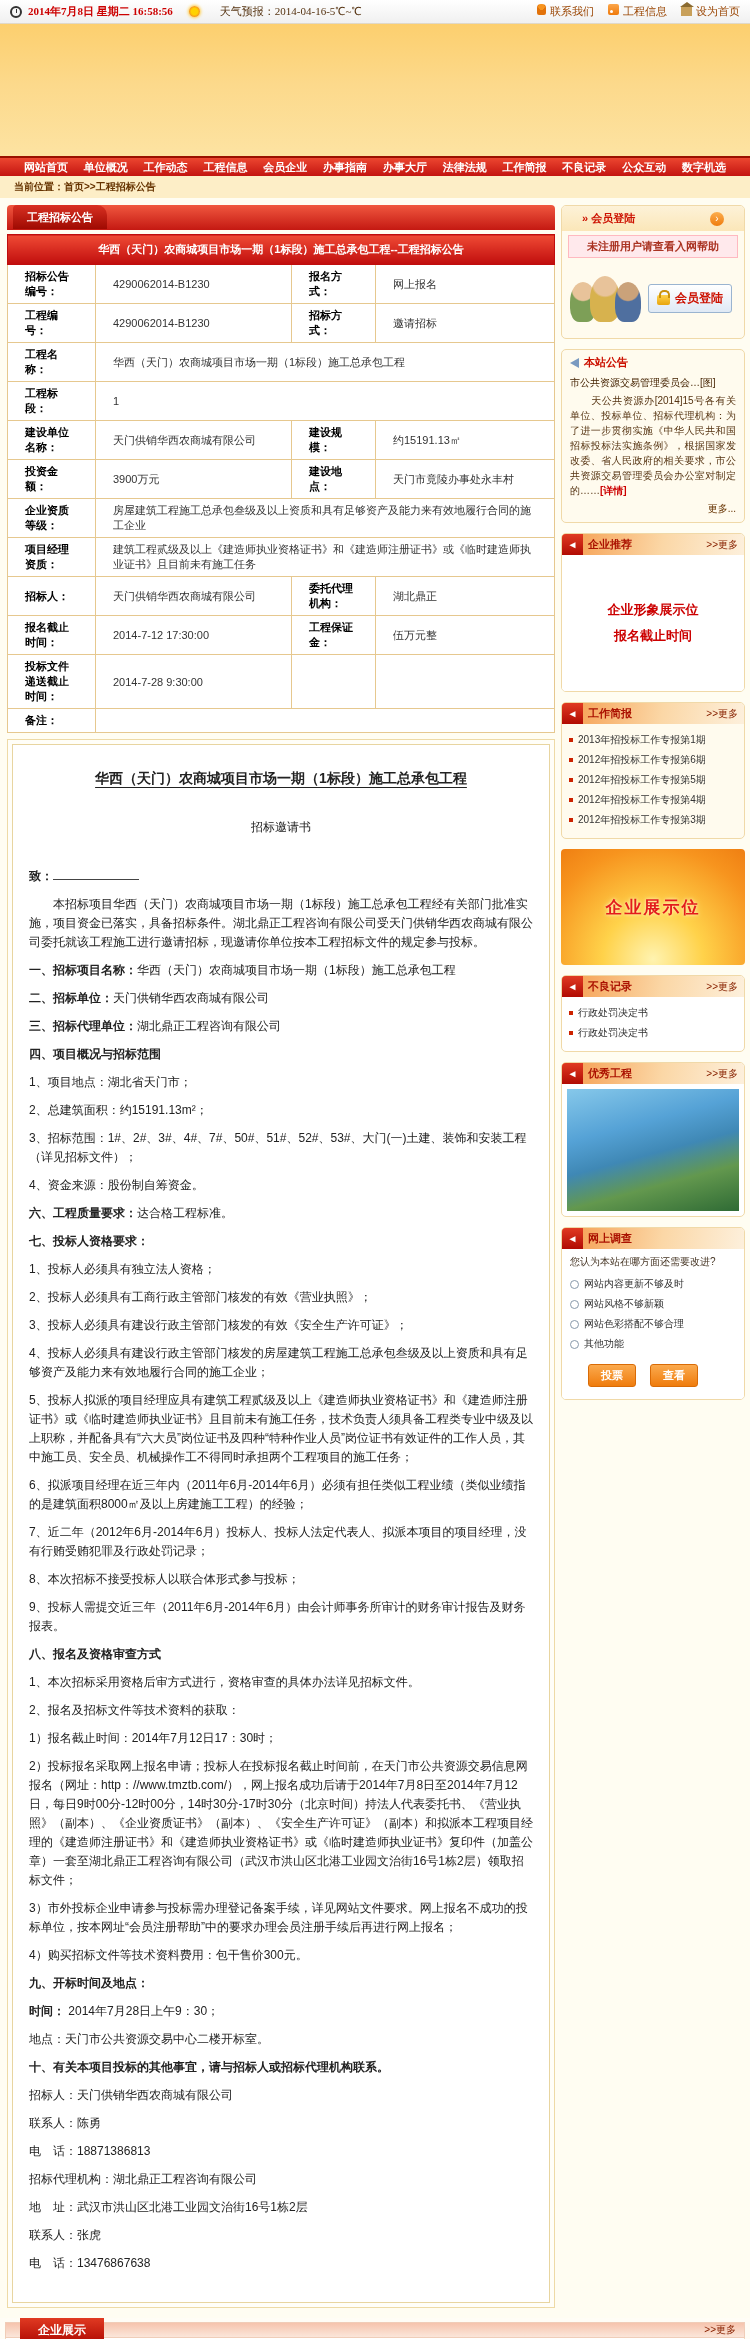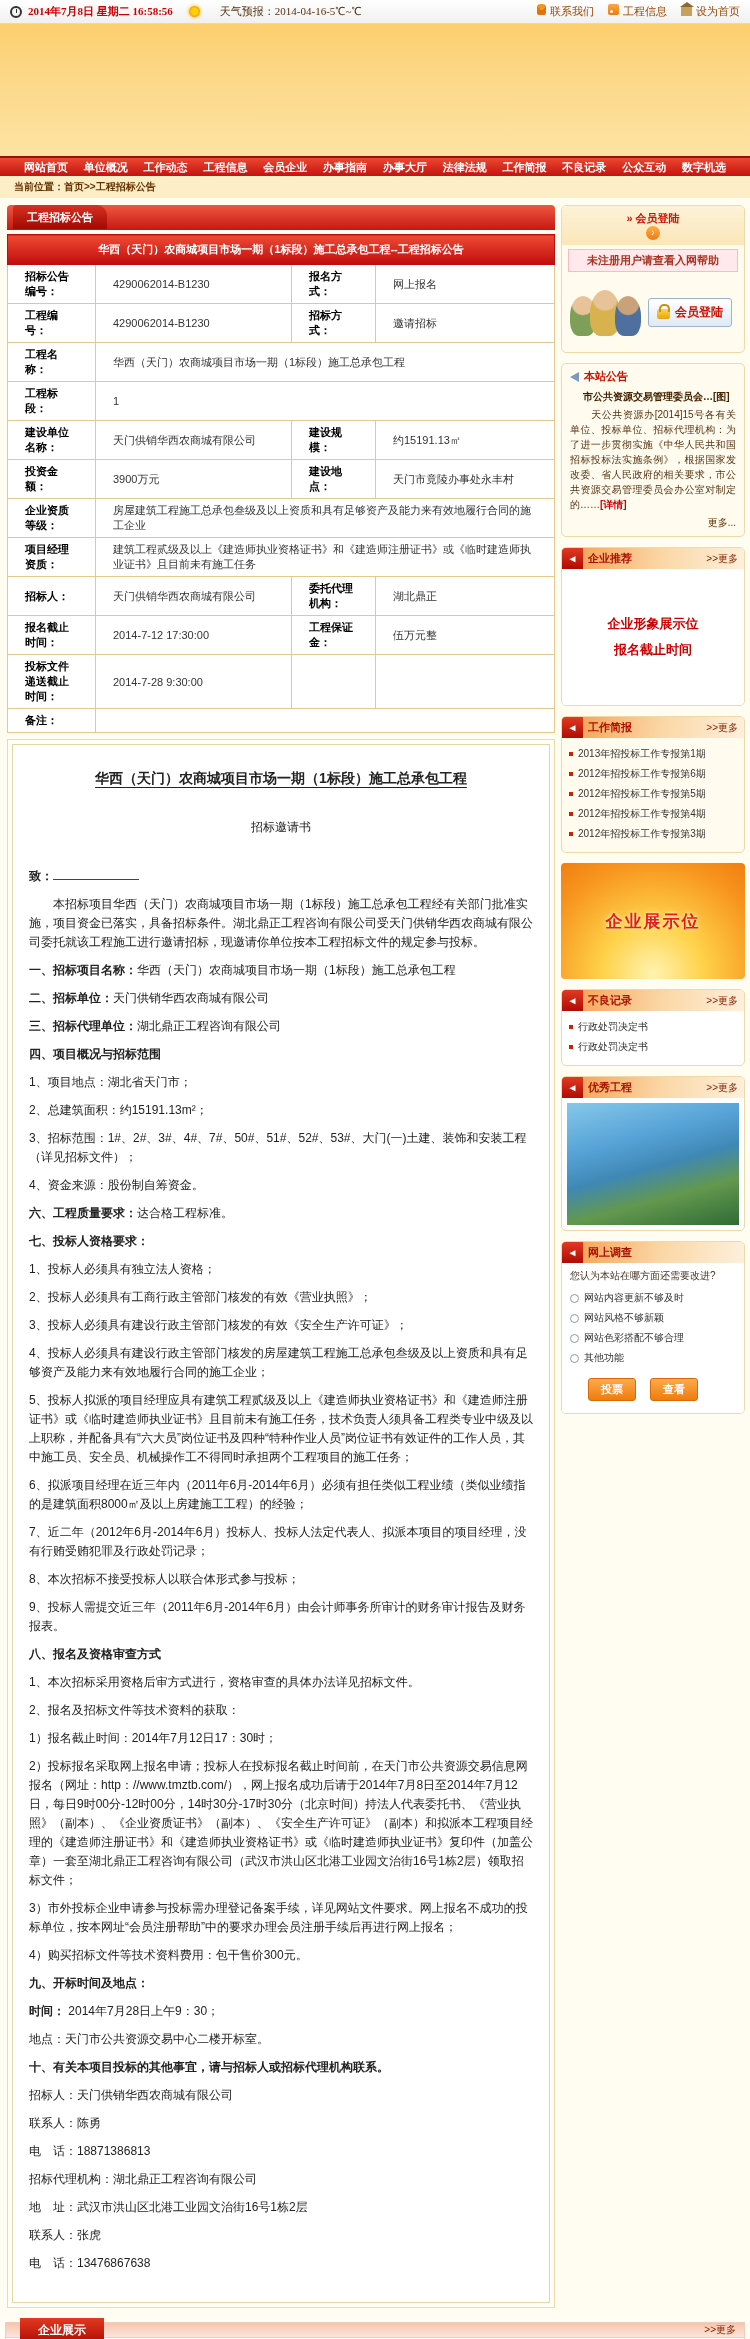--- a/index.html
+++ b/index.html
@@ -64,22 +64,22 @@
   .p-zhi .seg-b { font-weight:bold; }
   .p-zhi .seg-t { display:inline-block; width:86px; height:13px; border-bottom:1px solid #444; }
   .p-body { text-indent:2em; }
   .p-h1 { margin-left:18px; }
   .p-l2 { margin-left:44px; }
   .p-l3 { margin-left:62px; }
   .p-contact { margin-left:6px; }
 
   
   .panel { border:1px solid #f0d9a8; border-radius:5px; background:#fffbee; margin-bottom:10px; overflow:hidden; }
-  .login-hd { display:flex; align-items:center; justify-content:space-between; padding:5px 4px;
-              background:linear-gradient(#fdf2d8,#fbe6b8);flex-direction:column; }
+  .login-hd { display:flex; align-items:center; justify-content:space-between; padding:5px 20px;
+              background:linear-gradient(#fdf2d8,#fbe6b8); }
   .login-hd .t { color:#cc1100; font-weight:bold; font-size:11px; }
   .arrow-circ { width:14px; height:14px; border-radius:50%; background:linear-gradient(#fcae4e,#ef7c0d);
                 color:#fff; font-size:10px; line-height:13px; text-align:center; cursor:pointer; }
   .login-note { margin:4px 6px; background:#ffe9ec; border:1px solid #ffb9c0; color:#aa3322; font-size:11px;
                 font-weight:bold; text-align:center; padding:3px 2px; cursor:pointer; }
   .login-body { display:flex; align-items:center; padding:6px 6px 10px; gap:6px; }
   .ppl { width:74px; height:60px; position:relative; }
   .ppl i { position:absolute; border-radius:50% 50% 35% 35%; }
   .ppl .a1 { width:26px; height:40px; left:2px; top:14px; background:radial-gradient(circle at 50% 20%,#e8c39a 30%,#7d9f57 34%); }
   .ppl .a2 { width:30px; height:46px; left:22px; top:8px; background:radial-gradient(circle at 50% 18%,#e8c39a 28%,#d7b24e 33%); }
@@ -88,21 +88,21 @@
                padding:5px 8px; border-radius:3px; cursor:pointer; }
   .login-btn .txt { color:#cc1100; font-weight:bold; font-size:12px; }
   .lock-ic { width:13px; height:10px; background:linear-gradient(#ffd24a,#e8a50e); border-radius:2px; position:relative; margin-top:4px; }
   .lock-ic:before { content:""; position:absolute; left:2px; top:-5px; width:7px; height:6px;
                     border:2px solid #c9910c; border-bottom:none; border-radius:5px 5px 0 0; }
 
   .ann-hd { display:flex; align-items:center; gap:5px; padding:5px 8px 3px; }
   .mega-ic { width:0; height:0; border-top:5px solid transparent; border-bottom:5px solid transparent; border-right:9px solid #7a9ac0; }
   .ann-hd .t { color:#cc1100; font-weight:bold; font-size:11px; }
   .ann-body { padding:2px 8px 6px; font-size:10px; color:#553311; line-height:15px; }
-  .ann-headline { color:#442200; font-weight:bold; margin-bottom:3px; cursor:pointer;margin-left:13px; }
+  .ann-headline { color:#442200; font-weight:normal; margin-bottom:3px; cursor:pointer; }
   .ann-text { text-align:justify; }
   .ann-text .detail { color:#cc0000; font-weight:bold; cursor:pointer; }
   .ann-more { text-align:right; color:#663300; margin-top:3px; cursor:pointer; }
 
   .shd { display:flex; align-items:center; height:21px; background:linear-gradient(100deg,#f59a4a 0%,#fbd7a6 55%,#fdf0dc 100%); }
   .shd .sq { width:21px; height:21px; background:linear-gradient(#e03a22,#b10b03); color:#fff; font-size:10px;
              line-height:21px; text-align:center; flex:none; }
   .shd .t { color:#aa1100; font-weight:bold; font-size:11px; margin-left:5px; flex:1; }
   .shd .more { color:#882200; font-size:10px; margin-right:6px; cursor:pointer; }
   .panel.white { background:#fff; }

